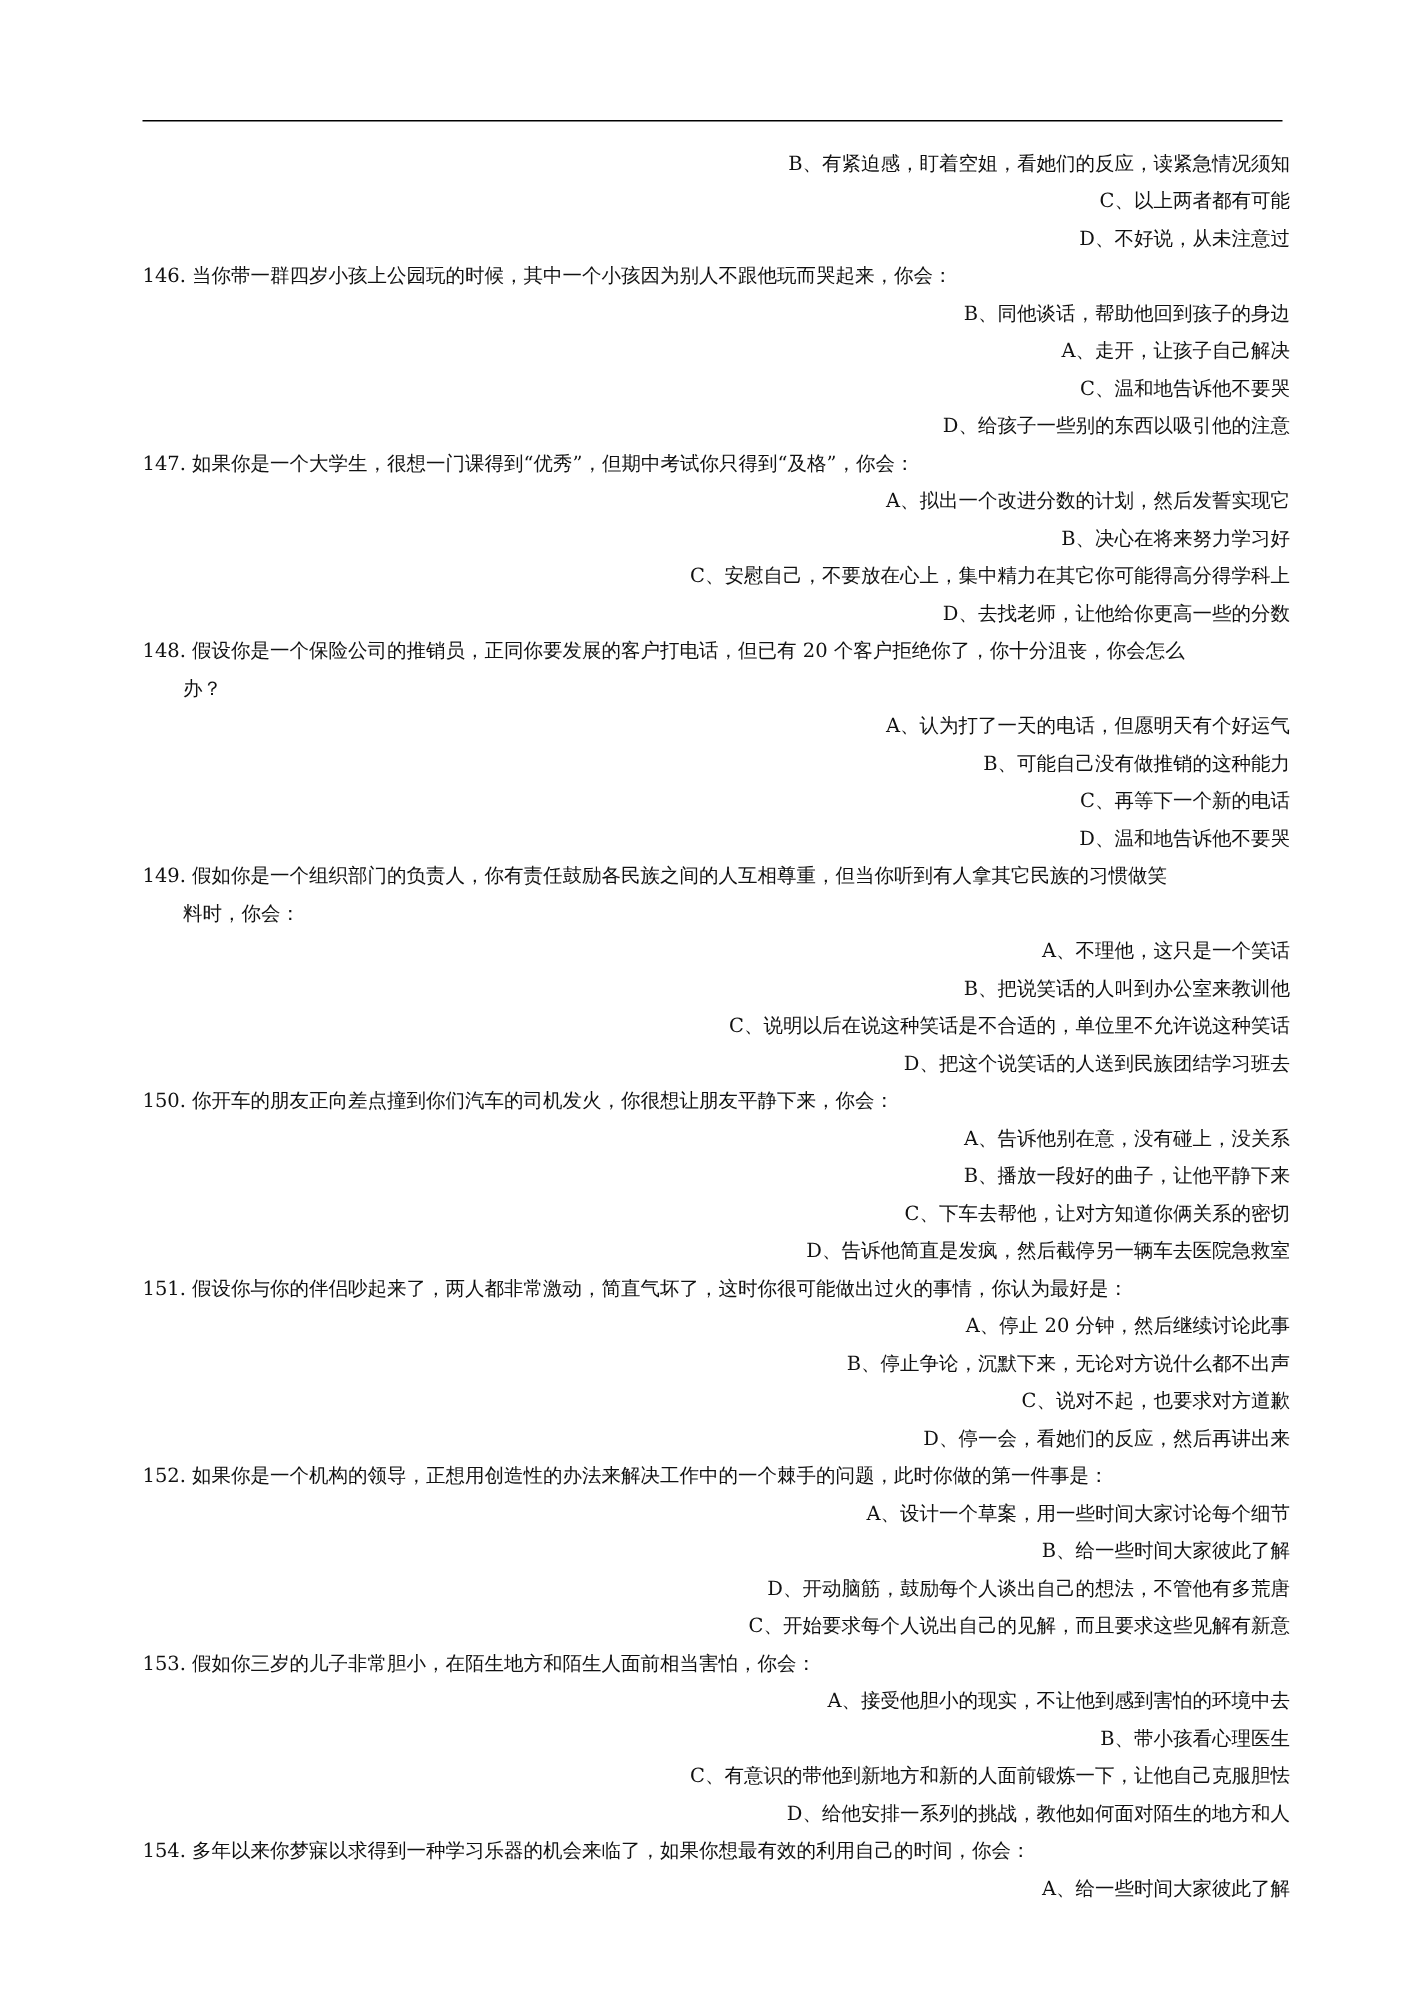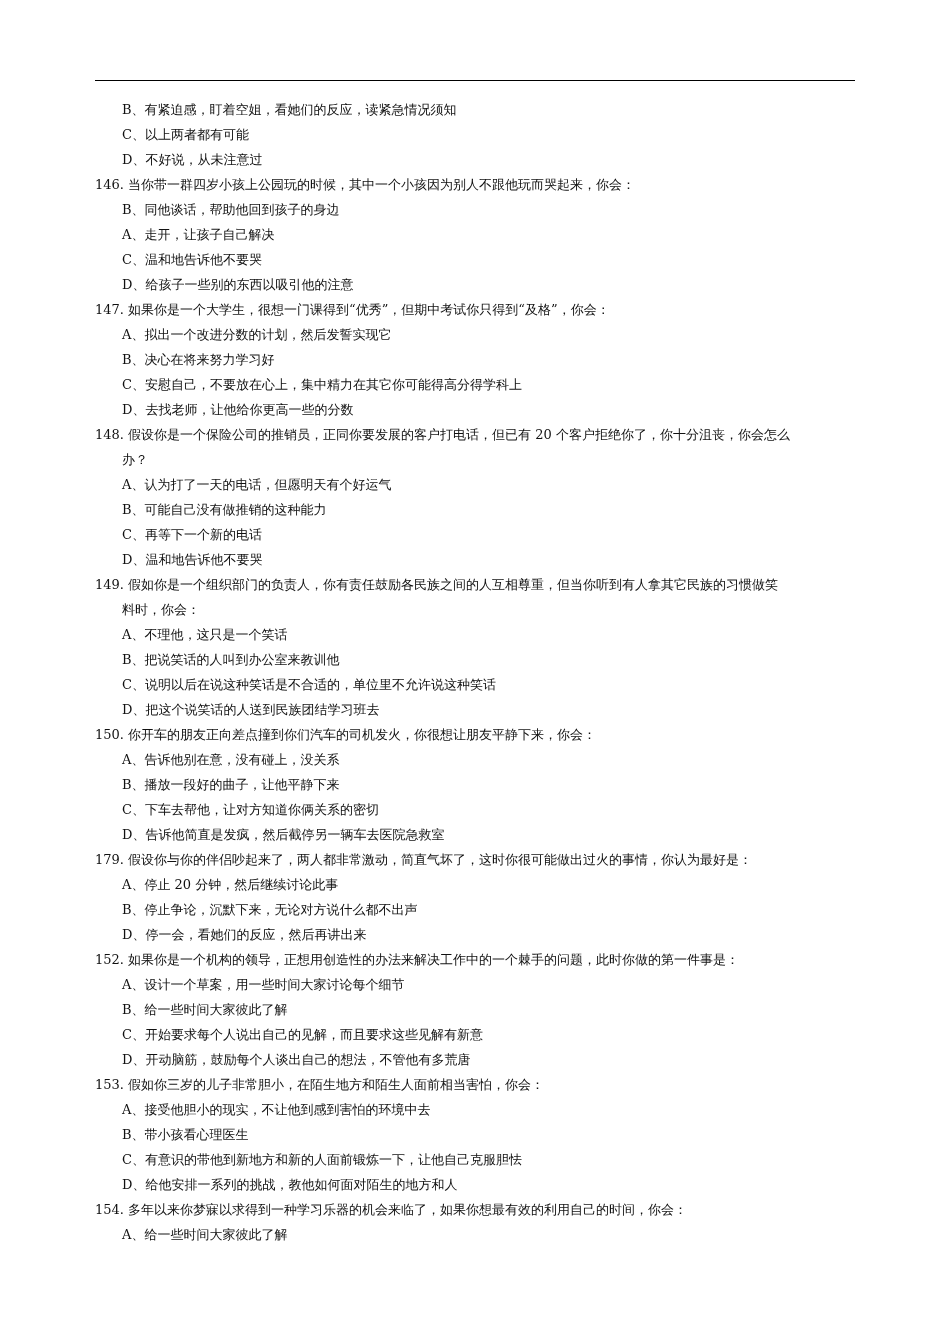--- a/index.html
+++ b/index.html
@@ -4,21 +4,21 @@
 <style>
   html, body { margin: 0; padding: 0; background: #ffffff; }
   body { width: 950px; height: 1344px; position: relative; overflow: hidden;
          font-family: "DejaVu Serif", "Liberation Serif", serif; color: #111; }
   .rule { position: absolute; left: 95px; top: 80px; width: 760px; height: 0;
           border-top: 1.5px solid #000; }
   .content { position: absolute; left: 95px; top: 97px; width: 765px; }
   .line { font-size: 13px; line-height: 25px; height: 25px; white-space: nowrap; }
   .q { padding-left: 0; }
   .qcont { padding-left: 27px; }
-  .opt { padding-left: 27px; }
+  .opt { padding-left: 27px; text-align: right; }
 </style>
 </head>
 <body>
 
 <div class="rule"></div>
 
 <div class="content">
   <div class="line opt">B、有紧迫感，盯着空姐，看她们的反应，读紧急情况须知</div>
   <div class="line opt">C、以上两者都有可能</div>
   <div class="line opt">D、不好说，从未注意过</div>
@@ -42,29 +42,30 @@
   <div class="line qcont">料时，你会：</div>
   <div class="line opt">A、不理他，这只是一个笑话</div>
   <div class="line opt">B、把说笑话的人叫到办公室来教训他</div>
   <div class="line opt">C、说明以后在说这种笑话是不合适的，单位里不允许说这种笑话</div>
   <div class="line opt">D、把这个说笑话的人送到民族团结学习班去</div>
   <div class="line q">150. 你开车的朋友正向差点撞到你们汽车的司机发火，你很想让朋友平静下来，你会：</div>
   <div class="line opt">A、告诉他别在意，没有碰上，没关系</div>
   <div class="line opt">B、播放一段好的曲子，让他平静下来</div>
   <div class="line opt">C、下车去帮他，让对方知道你俩关系的密切</div>
   <div class="line opt">D、告诉他简直是发疯，然后截停另一辆车去医院急救室</div>
-  <div class="line q">179. 假设你与你的伴侣吵起来了，两人都非常激动，简直气坏了，这时你很可能做出过火的事情，你认为最好是：</div>
+  <div class="line q">151. 假设你与你的伴侣吵起来了，两人都非常激动，简直气坏了，这时你很可能做出过火的事情，你认为最好是：</div>
   <div class="line opt">A、停止 20 分钟，然后继续讨论此事</div>
   <div class="line opt">B、停止争论，沉默下来，无论对方说什么都不出声</div>
+  <div class="line opt">C、说对不起，也要求对方道歉</div>
   <div class="line opt">D、停一会，看她们的反应，然后再讲出来</div>
   <div class="line q">152. 如果你是一个机构的领导，正想用创造性的办法来解决工作中的一个棘手的问题，此时你做的第一件事是：</div>
   <div class="line opt">A、设计一个草案，用一些时间大家讨论每个细节</div>
   <div class="line opt">B、给一些时间大家彼此了解</div>
+  <div class="line opt">D、开动脑筋，鼓励每个人谈出自己的想法，不管他有多荒唐</div>
   <div class="line opt">C、开始要求每个人说出自己的见解，而且要求这些见解有新意</div>
-  <div class="line opt">D、开动脑筋，鼓励每个人谈出自己的想法，不管他有多荒唐</div>
   <div class="line q">153. 假如你三岁的儿子非常胆小，在陌生地方和陌生人面前相当害怕，你会：</div>
   <div class="line opt">A、接受他胆小的现实，不让他到感到害怕的环境中去</div>
   <div class="line opt">B、带小孩看心理医生</div>
   <div class="line opt">C、有意识的带他到新地方和新的人面前锻炼一下，让他自己克服胆怯</div>
   <div class="line opt">D、给他安排一系列的挑战，教他如何面对陌生的地方和人</div>
   <div class="line q">154. 多年以来你梦寐以求得到一种学习乐器的机会来临了，如果你想最有效的利用自己的时间，你会：</div>
   <div class="line opt">A、给一些时间大家彼此了解</div>
 </div>
 
 </body></html>

